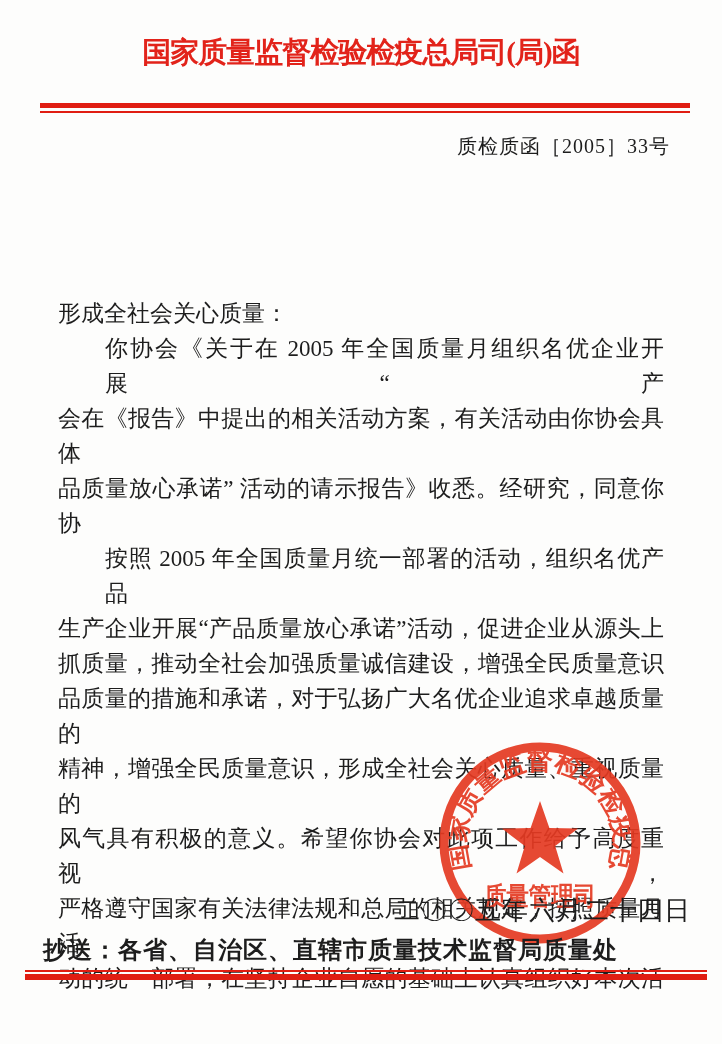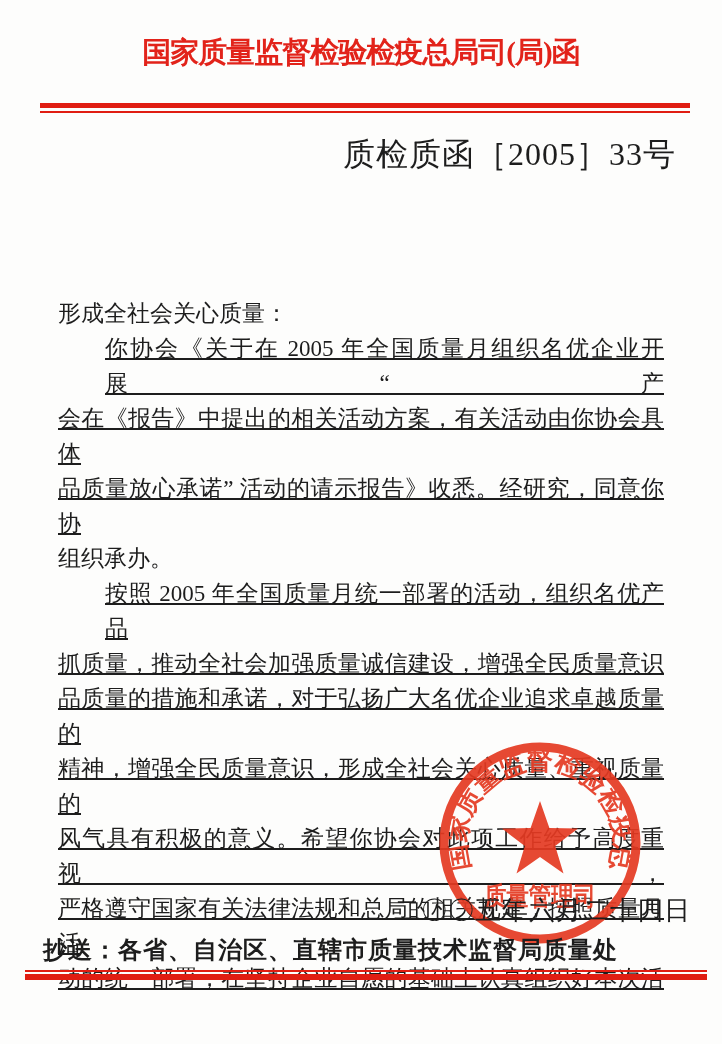--- a/index.html
+++ b/index.html
@@ -27,42 +27,41 @@
     letter-spacing:-1px;
     color:var(--header-red);
     white-space:nowrap;
   }
   .rule{position:absolute;background:var(--rule-red);}
   .rule-top-thick{top:103px;left:40px;width:650px;height:5px;}
   .rule-top-thin{top:111px;left:40px;width:650px;height:2px;}
   .rule-bottom-thin{top:970px;left:25px;width:682px;height:2px;}
   .rule-bottom-thick{top:974px;left:25px;width:682px;height:6px;}
   .doc-number{
-    position:absolute;top:133px;right:46px;
-    font-size:32px;letter-spacing:1px;
+    position:absolute;top:133px;right:52px;
+    font-size:20px;letter-spacing:1px;
     white-space:nowrap;
   }
   .title{
     position:absolute;top:190px;left:0;width:100%;
     text-align:center;
     font-size:27px;font-weight:bold;
     line-height:39px;
     white-space:nowrap;
   }
   .body-text{
     position:absolute;top:296px;left:58px;width:606px;
     font-size:23px;line-height:35px;
   }
   .ln{white-space:nowrap;}
   .ln.j{
     white-space:normal;
     text-align:justify;
     text-align-last:justify;
     text-justify:inter-character;
-    text-decoration:underline;
   }
   .ln.ind{padding-left:47px;}
   .seal{
     position:absolute;top:733px;left:430px;
     width:220px;height:220px;
     opacity:0.92;
   }
   .seal-ring-text{
     font-size:26px;font-weight:bold;
     fill:var(--stamp-red);
@@ -97,22 +96,22 @@
   <div class="rule rule-top-thin"></div>
 
   <div class="doc-number">质检质函［2005］33号</div>
 
 
   <div class="body-text">
     <div class="ln">形成全社会关心质量：</div>
     <div class="ln j ind">你协会《关于在 2005 年全国质量月组织名优企业开展“产</div>
     <div class="ln j">会在《报告》中提出的相关活动方案，有关活动由你协会具体</div>
     <div class="ln j">品质量放心承诺” 活动的请示报告》收悉。经研究，同意你协</div>
-    <div class="ln">组织承办。</div>
     <div class="ln j ind">按照 2005 年全国质量月统一部署的活动，组织名优产品</div>
+    <div class="ln j">生产企业开展“产品质量放心承诺”活动，促进企业从源头上</div>
     <div class="ln j">抓质量，推动全社会加强质量诚信建设，增强全民质量意识</div>
     <div class="ln j">品质量的措施和承诺，对于弘扬广大名优企业追求卓越质量的</div>
     <div class="ln j">精神，增强全民质量意识，形成全社会关心质量、重视质量的</div>
     <div class="ln j">风气具有积极的意义。希望你协会对此项工作给予高度重视，</div>
     <div class="ln j">严格遵守国家有关法律法规和总局的相关规定，按照质量月活</div>
     <div class="ln j">动的统一部署，在坚持企业自愿的基础上认真组织好本次活</div>
 
   </div>
 
   <svg class="seal" viewBox="0 0 220 220">

